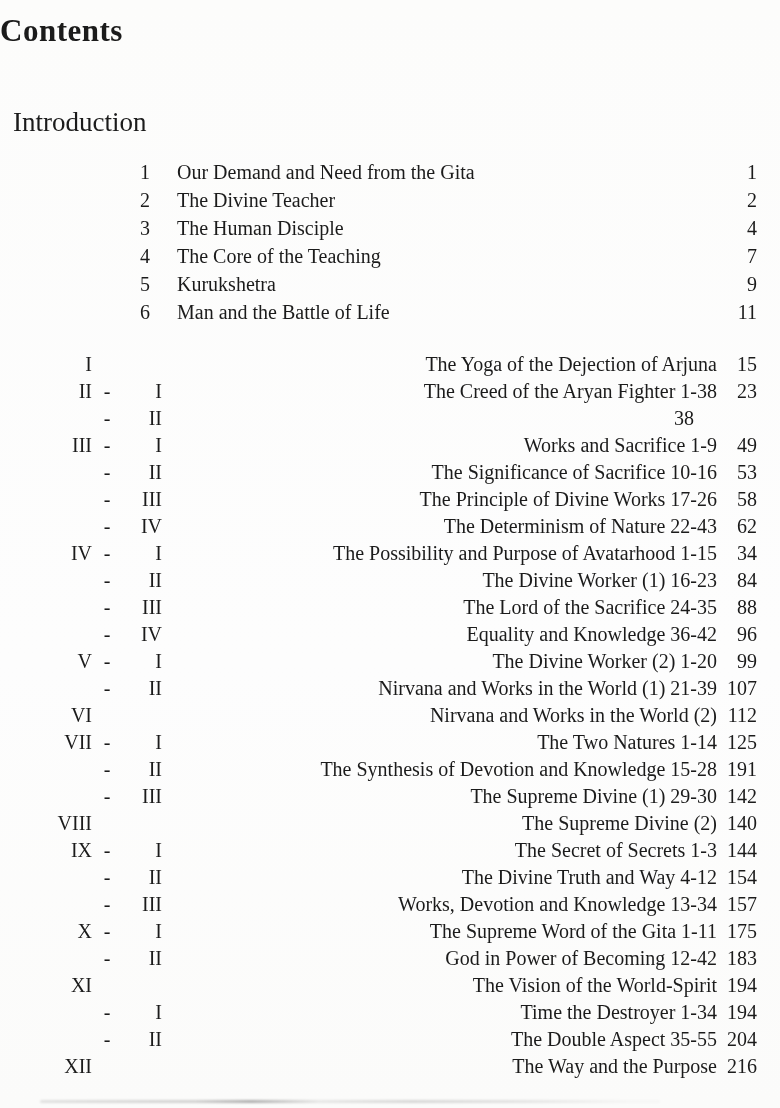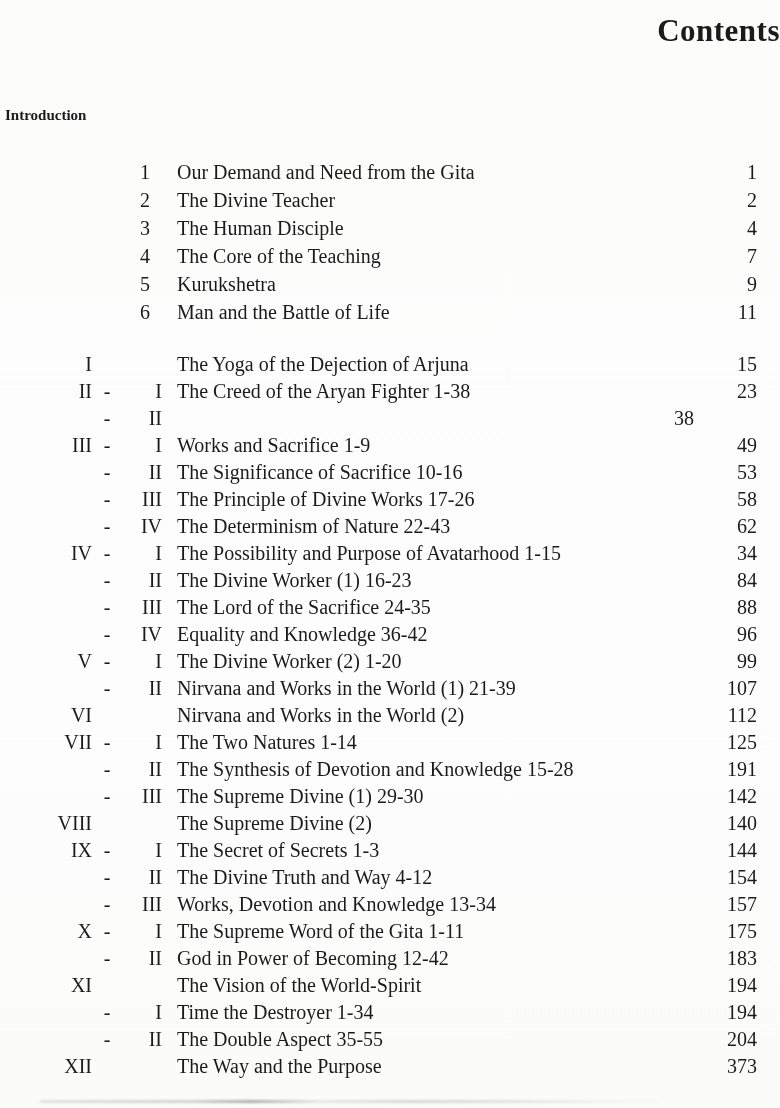--- a/index.html
+++ b/index.html
@@ -10,33 +10,33 @@
     color: #1b1b1b;
     overflow: hidden;
     position: relative;
   }
   .page {
     position: relative;
     width: 780px; height: 1108px;
     background: linear-gradient(180deg, #fcfcfb 0%, #fdfdfd 60%, #fbfbfa 100%);
   }
   .title {
-    text-align: right;
+    text-align: left;
     font-size: 31px;
     font-weight: 700;
     letter-spacing: 0.5px;
     padding-top: 13px;
     margin: 0;
   }
   .section-heading {
-    font-size: 15px;
+    font-size: 27px;
     margin: 0;
-    font-weight: 700;
+    font-weight: 400;
     position: absolute;
-    left: 5px;
+    left: 13px;
     top: 107px;
   }
   .intro-list {
     position: absolute;
     top: 158px;
     left: 0; right: 0;
   }
   .chapter-list {
     position: absolute;
     top: 351px;
@@ -54,21 +54,21 @@
   .intro-num { text-align: right; }
   .intro-title { padding-left: 27px; }
   .chapter-row {
     grid-template-columns: 92px 30px 40px 1fr 63px;
     height: 27px;
     line-height: 27px;
   }
   .chap-roman { text-align: right; }
   .chap-dash  { text-align: center; }
   .chap-sec   { text-align: right; }
-  .chap-title { padding-left: 15px; }
+  .chap-title { padding-left: 15px; text-align: right; }
   .pageno {
     text-align: right;
     padding-right: 23px;
   }
   .scan-line {
     position: absolute;
     left: 40px; right: 120px; bottom: 5px;
     height: 3px;
     background: linear-gradient(90deg,
       rgba(0,0,0,0.10), rgba(0,0,0,0.16) 25%,
@@ -332,18 +332,18 @@
     <span class="chap-sec">II</span>
     <span class="chap-title">The Double Aspect 35-55</span>
     <span class="pageno">204</span>
   </div>
 
   <div class="row chapter-row">
     <span class="chap-roman">XII</span>
     <span class="chap-dash"></span>
     <span class="chap-sec"></span>
     <span class="chap-title">The Way and the Purpose</span>
-    <span class="pageno">373</span>
+    <span class="pageno">216</span>
   </div>
 </div>
 
   <div class="scan-line"></div>
 </div>
 
 </body></html>

